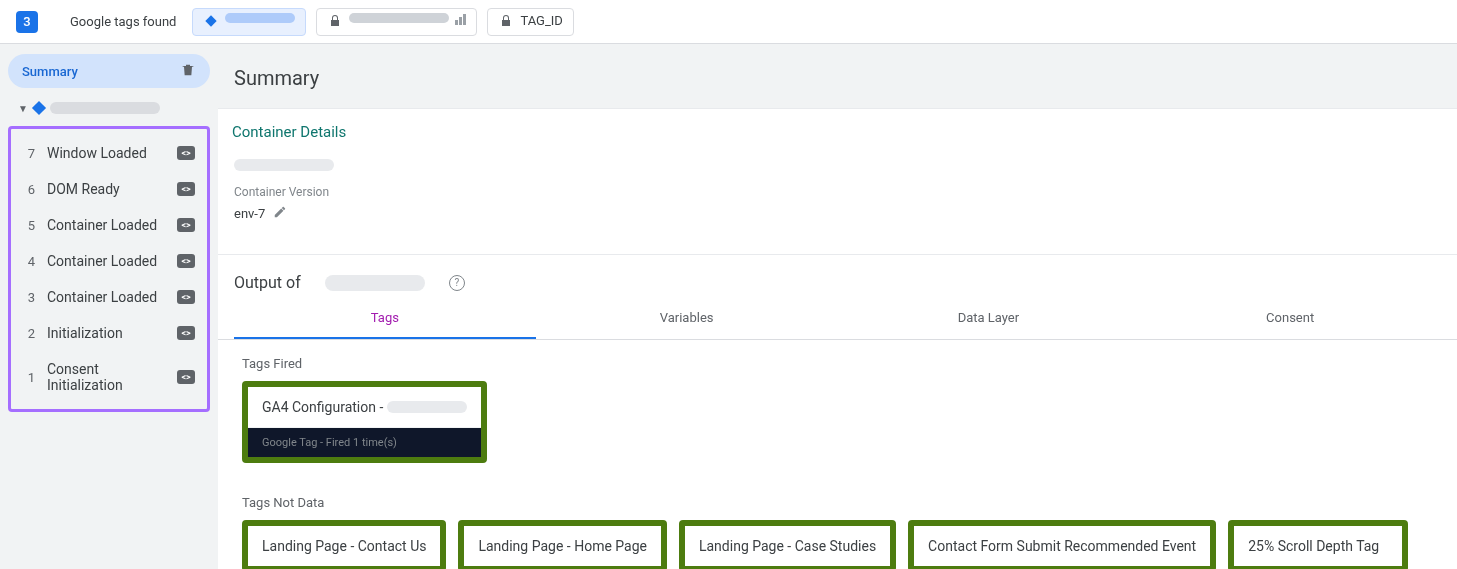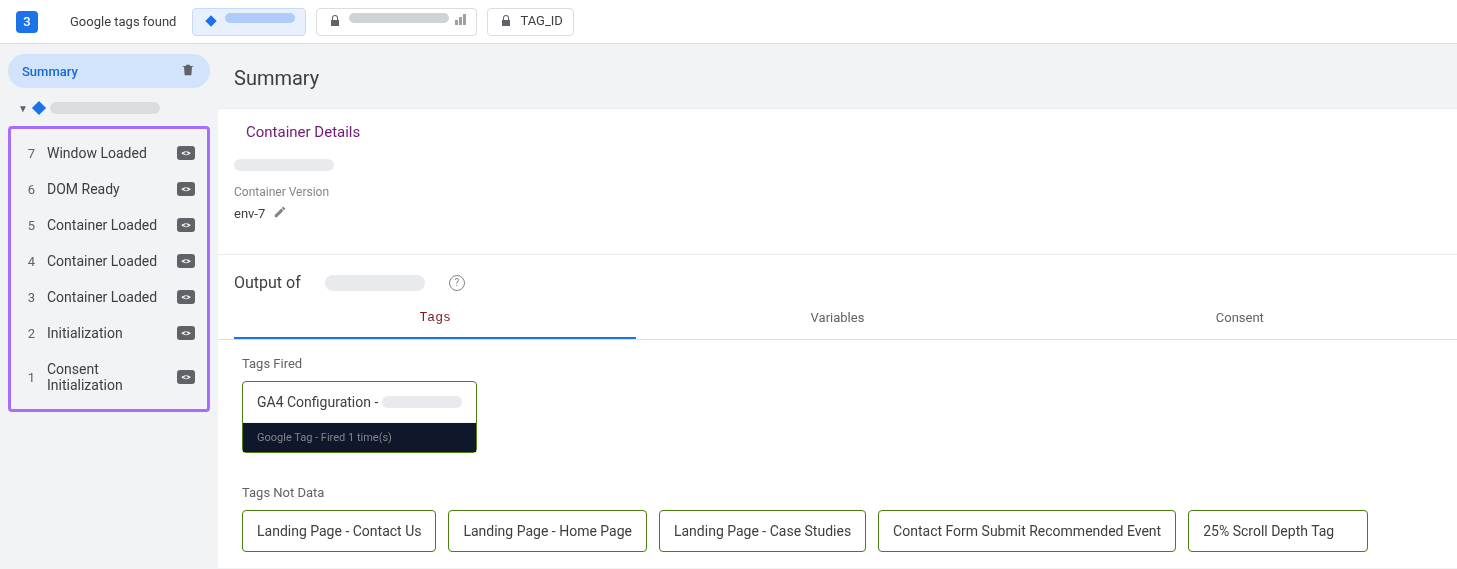--- a/index.html
+++ b/index.html
@@ -30,42 +30,42 @@
     .event-list { border: 3px solid #a56eff; border-radius: 4px; padding: 6px 0; margin-top: 6px; background: #f1f3f4; }
     .event-item { display: flex; align-items: center; padding: 10px 12px; gap: 12px; cursor: pointer; }
     .event-num { width: 12px; text-align: right; color: #5f6368; font-size: 13px; }
     .event-name { flex: 1; color: #3c4043; font-size: 14px; }
     .event-code-icon { background: #5f6368; color: #fff; border-radius: 3px; width: 18px; height: 14px; display: flex; align-items: center; justify-content: center; font-size: 9px; font-weight: bold; }
     
     .main { flex: 1; background: #f1f3f4; overflow-y: auto; }
     .main-title { font-size: 20px; color: #3c4043; padding: 22px 16px 18px; }
     
     .panel { background: #fff; border-top: 1px solid #e8eaed; }
-    .section-title { font-size: 15px; color: #701a75; padding: 14px 28px 10px; }
+    .section-title { font-size: 15px; color: #0f766e; padding: 14px 14px 10px; }
     .details-grid { display: flex; padding: 8px 16px 18px; gap: 40px; }
     .details-col { flex: 1; }
     .field-label { font-size: 12px; color: #80868b; margin-bottom: 6px; }
     .field-val { font-size: 13px; color: #3c4043; display: flex; align-items: center; gap: 8px; }
     .field-val .placeholder { background: #e8eaed; border-radius: 10px; height: 12px; width: 90px; display: inline-block; }
     .field-row { margin-bottom: 14px; }
     .ext-link svg { width: 14px; height: 14px; stroke: #1a73e8; fill: none; }
     .edit-icon svg { width: 14px; height: 14px; fill: #80868b; }
     
     .output-header { padding: 18px 16px 6px; font-size: 16px; color: #3c4043; display: flex; align-items: center; gap: 24px; border-top: 1px solid #e8eaed; }
     .output-header .placeholder { background: #e8eaed; border-radius: 12px; height: 16px; width: 100px; display: inline-block; }
     .help-icon { width: 16px; height: 16px; border: 1px solid #80868b; border-radius: 50%; display: flex; align-items: center; justify-content: center; font-size: 10px; color: #80868b; }
     
     .tabs { display: flex; border-bottom: 1px solid #dadce0; padding: 0 16px; }
     .tab { flex: 1; text-align: center; padding: 12px 0; font-size: 13px; color: #5f6368; cursor: pointer; border-bottom: 2px solid transparent; }
-    .tab.active { color: #7f1d1d; border-bottom-color: #1a73e8; font-family: Liberation Mono, monospace; }
+    .tab.active { color: #a21caf; border-bottom-color: #1a73e8; }
     
     .tags-section { padding: 16px; margin-left: 8px; }
     .tags-label { font-size: 13px; color: #5f6368; margin-bottom: 10px; }
     .tag-cards { display: flex; flex-wrap: wrap; gap: 12px; }
-    .tag-card { border: 1px solid #4d7c0f; border-radius: 4px; min-width: 180px; cursor: pointer; }
+    .tag-card { border: 6px solid #4d7c0f; border-radius: 4px; min-width: 180px; cursor: pointer; }
     .tag-card-title { padding: 12px 14px; font-size: 14px; color: #3c4043; display: flex; align-items: center; gap: 4px; }
     .tag-card-title .placeholder { background: #e8eaed; border-radius: 10px; height: 12px; width: 80px; display: inline-block; }
     .tag-card-sub { padding: 8px 14px; font-size: 11px; color: #80868b; border-top: 1px solid #f1f3f4; background: #0f172a; }
   </style>
 </head>
 <body>
 
 <div class="top-bar">
   <div class="badge-num">3</div>
   <div class="top-label">Google tags found</div>
@@ -182,20 +182,21 @@
 
       <div class="output-header">
         <span>Output of</span>
         <span class="placeholder"></span>
         <span class="help-icon">?</span>
       </div>
 
       <div class="tabs" id="tabs-row">
           <div class="tab active">Tags</div>
           <div class="tab">Variables</div>
+          <div class="tab">Data Layer</div>
           <div class="tab">Consent</div>
         </div>
 
       <div class="tags-section">
         <div class="tags-label">Tags Fired</div>
         <div class="tag-cards" id="fired-cards">
             <div class="tag-card">
               <div class="tag-card-title">GA4 Configuration -<span class="placeholder"></span></div>
     <div class="tag-card-sub">Google Tag - Fired 1 time(s)</div>
             </div>

